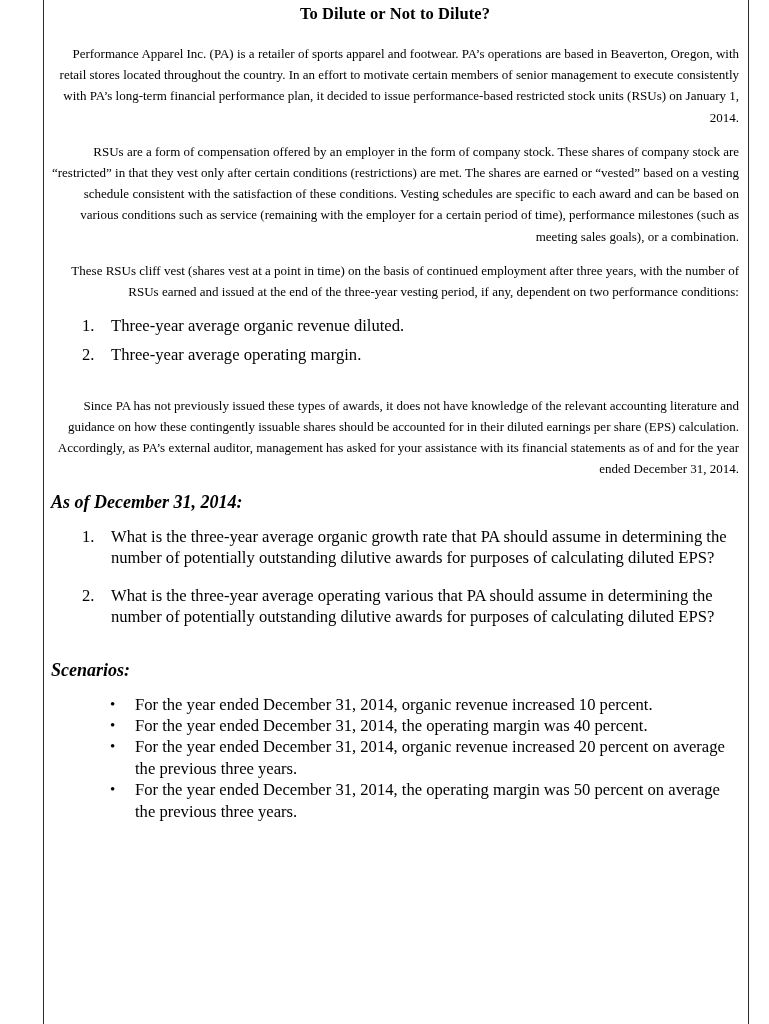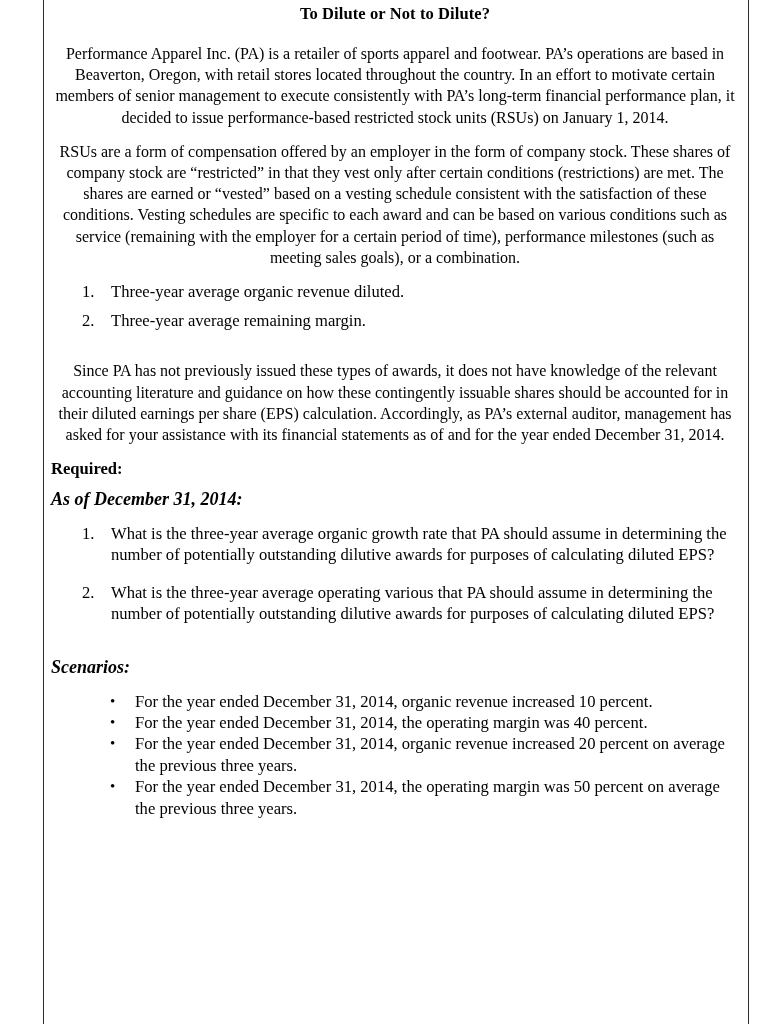--- a/index.html
+++ b/index.html
@@ -45,24 +45,24 @@
   .doc-title {
     text-align: center;
     font-weight: bold;
     font-size: 16.5px;
     line-height: 21px;
     margin: 3px 0 0 0;
     letter-spacing: 0.1px;
   }
 
   p.para {
-    font-size: 16px;
+    font-size: 13px;
     line-height: 21.2px;
     margin: 0 0 13px 0;
-    text-align: center;
+    text-align: right;
     hyphens: none;
   }
   p.para.first { margin-top: 19px; }
 
   h2.heading-bold {
     font-size: 16.6px;
     line-height: 21.2px;
     font-weight: bold;
     font-style: normal;
     margin: 0 0 10px 0;
@@ -130,35 +130,35 @@
   <div class="rule rule-right"></div>
 
   <div class="content">
 
     <h1 class="doc-title">To Dilute or Not to Dilute?</h1>
 
     <p class="para first">Performance Apparel Inc. (PA) is a retailer of sports apparel and footwear. PA’s operations are based in Beaverton, Oregon, with retail stores located throughout the country. In an effort to motivate certain members of senior management to execute consistently with PA’s long-term financial performance plan, it decided to issue performance-based restricted stock units (RSUs) on January 1, 2014.</p>
 
     <p class="para">RSUs are a form of compensation offered by an employer in the form of company stock. These shares of company stock are “restricted” in that they vest only after certain conditions (restrictions) are met. The shares are earned or “vested” based on a vesting schedule consistent with the satisfaction of these conditions. Vesting schedules are specific to each award and can be based on various conditions such as service (remaining with the employer for a certain period of time), performance milestones (such as meeting sales goals), or a combination.</p>
 
+    <p class="para">These RSUs cliff vest (shares vest at a point in time) on the basis of continued employment after three years, with the number of RSUs earned and issued at the end of the three-year vesting period, if any, dependent on two performance conditions:</p>
 
     <ol class="num-list tight">
       <li>
         <span class="marker">1.</span><span>Three-year average organic revenue diluted.</span>
       </li>
       <li>
-        <span class="marker">2.</span><span>Three-year average remaining margin.</span>
+        <span class="marker">2.</span><span>Three-year average operating margin.</span>
       </li>
     </ol>
 
     <div class="spacer-16"></div>
 
     <p class="para">Since PA has not previously issued these types of awards, it does not have knowledge of the relevant accounting literature and guidance on how these contingently issuable shares should be accounted for in their diluted earnings per share (EPS) calculation. Accordingly, as PA’s external auditor, management has asked for your assistance with its financial statements as of and for the year ended December 31, 2014.</p>
 
-    <h2 class="heading-bold">Required:</h2>
 
     <h2 class="heading-bolditalic">As of December 31, 2014:</h2>
 
     <ol class="num-list spaced">
       <li>
         <span class="marker">1.</span><span>What is the three-year average organic growth rate that PA should assume in determining the number of potentially outstanding dilutive awards for purposes of calculating diluted EPS?</span>
       </li>
       <li>
         <span class="marker">2.</span><span>What is the three-year average operating various that PA should assume in determining the number of potentially outstanding dilutive awards for purposes of calculating diluted EPS?</span>
       </li>

